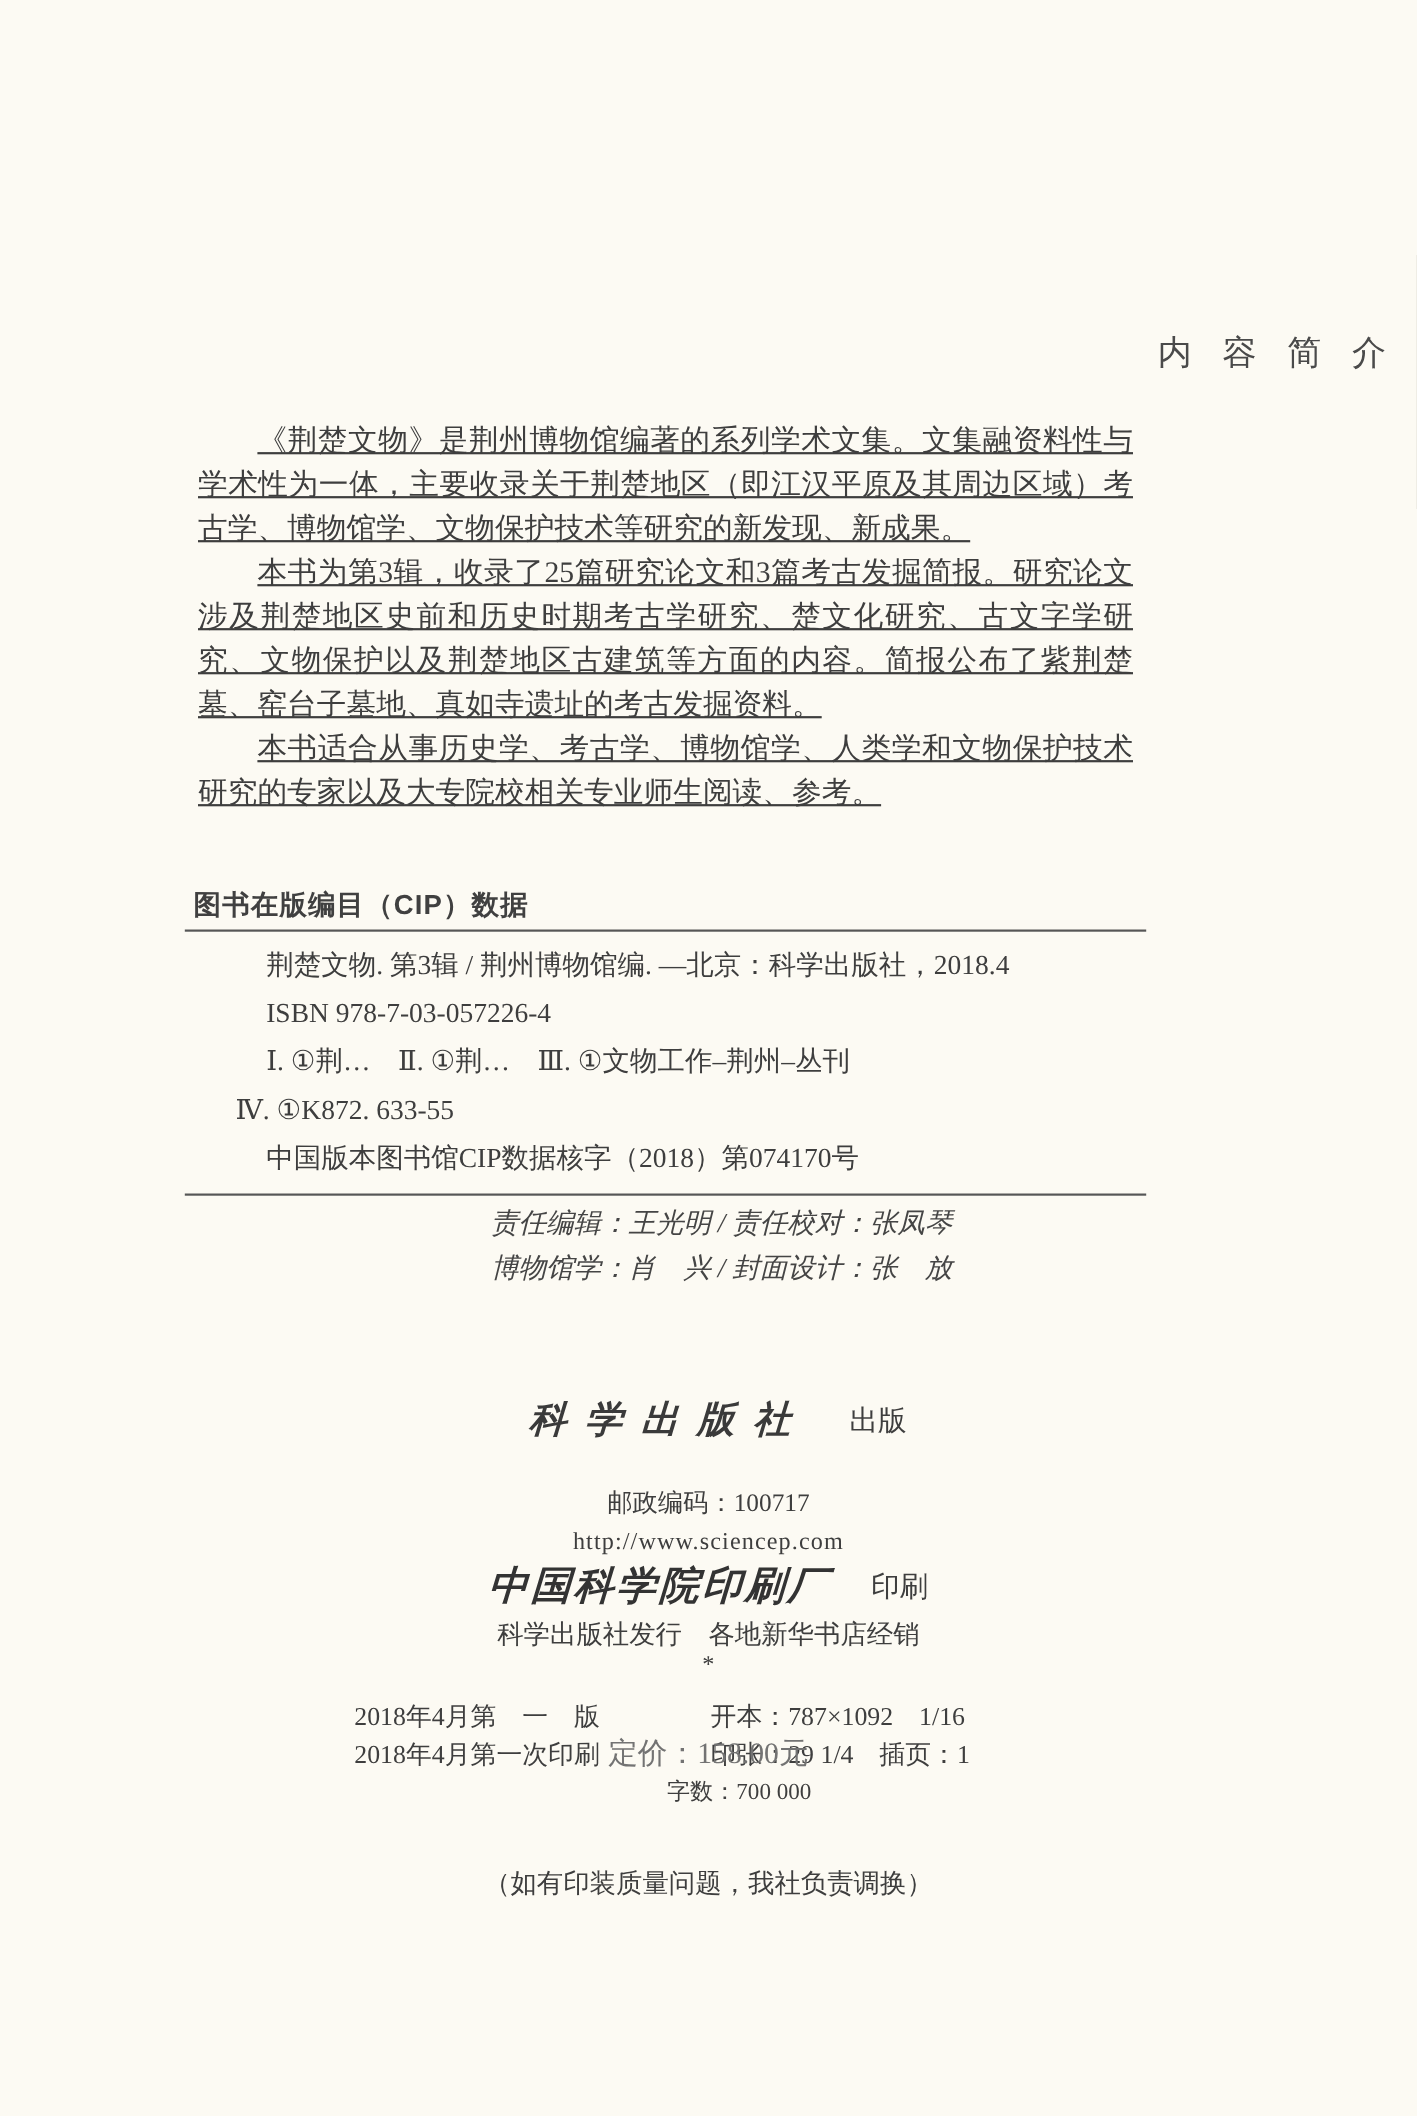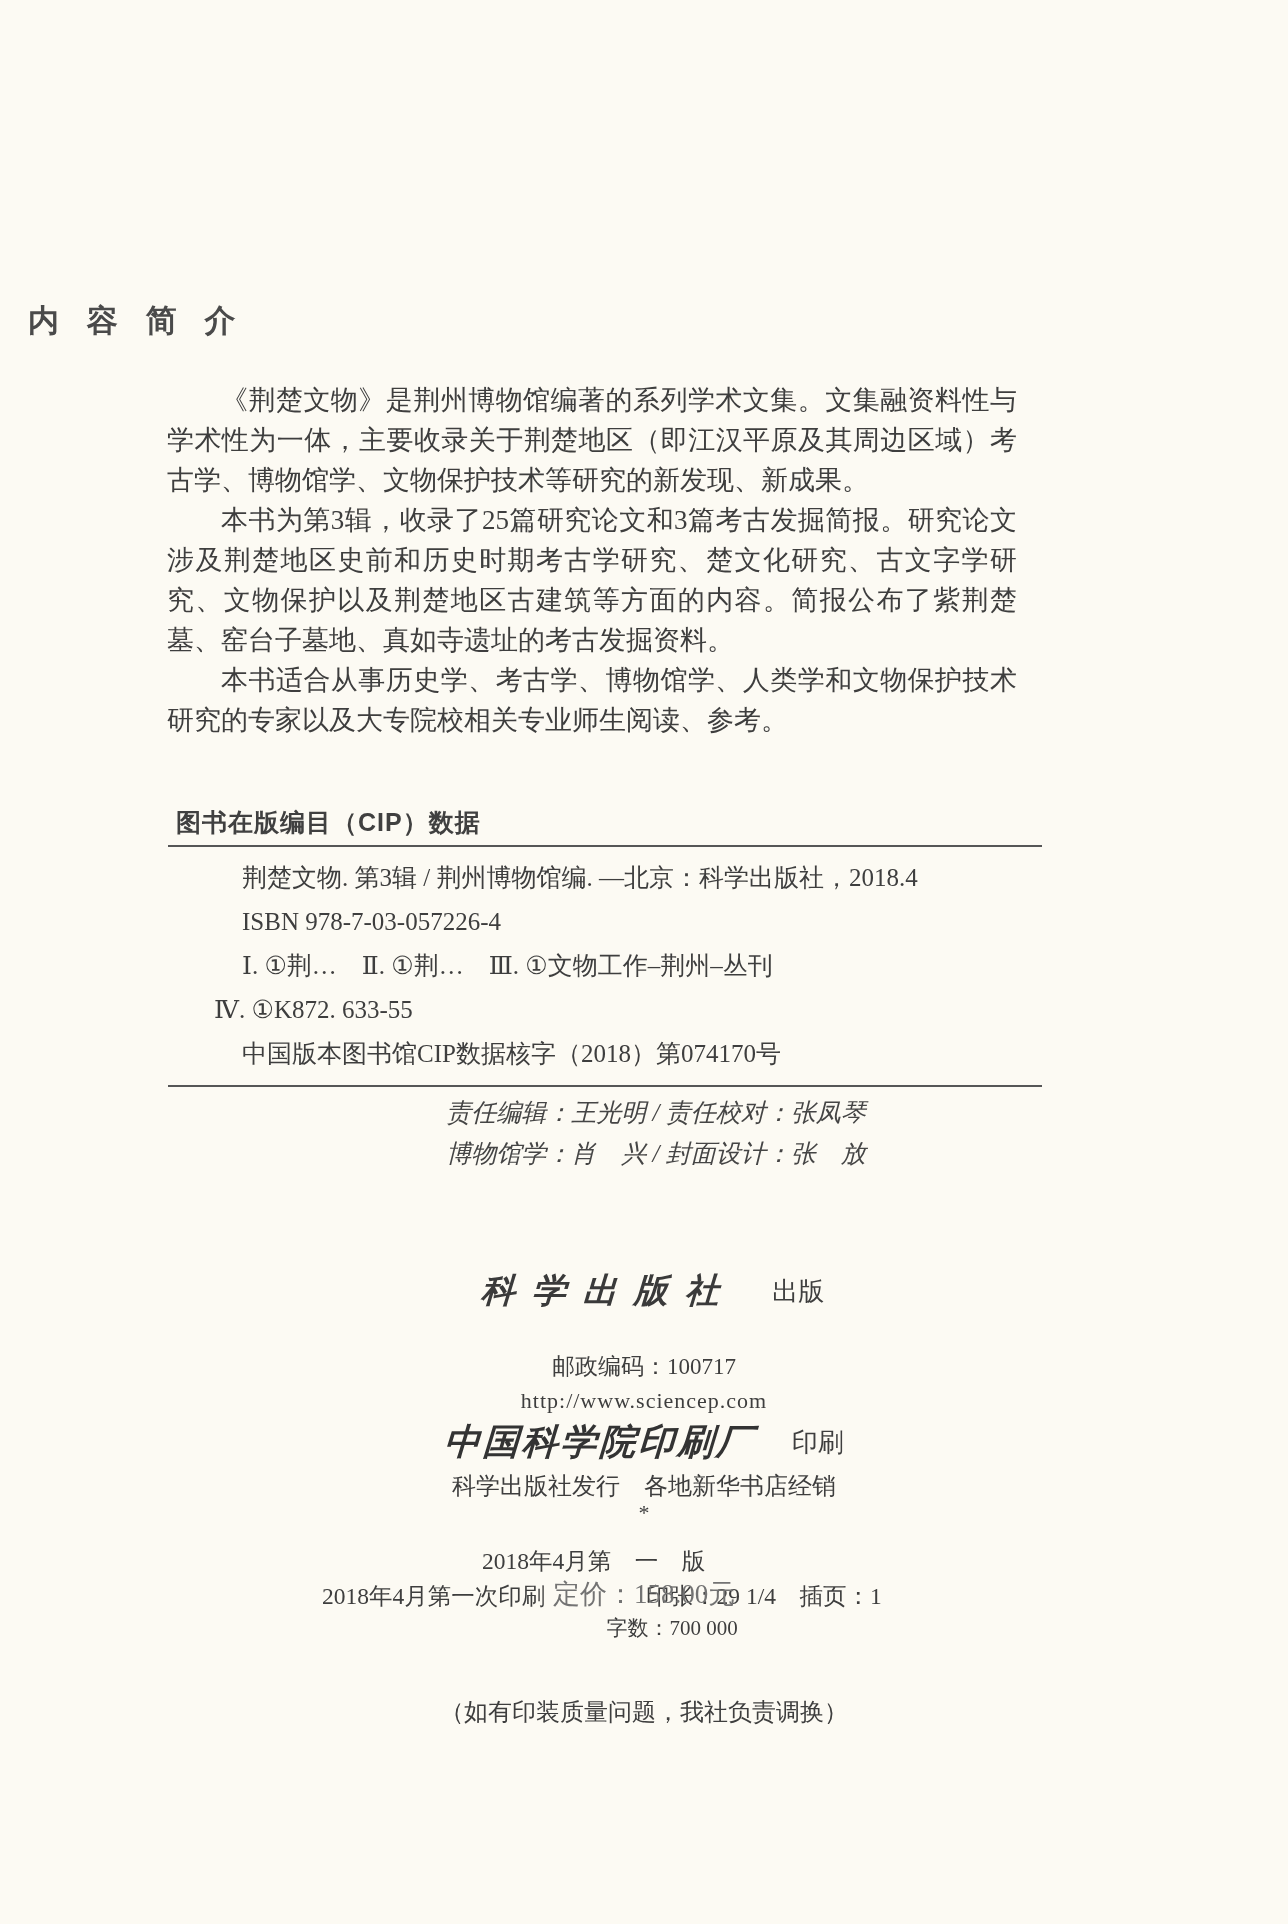--- a/index.html
+++ b/index.html
@@ -8,26 +8,26 @@
     width:1288px;height:1924px;
     margin:0 auto;
     background:#fcfaf3;
     font-family:"Liberation Serif","DejaVu Serif",serif;
     color:#3e3e3e;
     overflow:hidden;
   }
   
   .intro-title{
     position:absolute;top:300px;left:0;width:100%;
-    text-align:left;font-size:31px;font-weight:700;
+    text-align:right;font-size:31px;font-weight:400;
     letter-spacing:0.9em;text-indent:0.9em;color:#4a4a4a;
   }
   .intro-text{
-    position:absolute;top:380px;left:167px;width:850px;
-    font-size:27px;line-height:40px;text-align:justify;
+    position:absolute;top:380px;left:180px;width:850px;
+    font-size:27px;line-height:40px;text-align:justify;text-decoration:underline;
   }
   .intro-text p{margin:0;text-indent:2em;}
   
   .cip-header{
     position:absolute;top:806px;left:176px;
     font-family:"Liberation Sans","DejaVu Sans",sans-serif;
     font-size:25px;font-weight:600;color:#404040;letter-spacing:1px;
   }
   .rule{
     position:absolute;left:168px;width:874px;height:2px;
@@ -120,20 +120,21 @@
     <span class="role">印刷</span>
   </div>
 
   <div class="cline dist-line">科学出版社发行　各地新华书店经销</div>
   <div class="cline star-line">*</div>
 
   <div class="edition-rows">
     <div class="ed-row">
       <div class="ed-left">2018年4月第　一　版</div>
       <div class="ed-gap"></div>
+      <div class="ed-right">开本：787×1092　1/16</div>
     </div>
     <div class="ed-row">
       <div class="ed-left">2018年4月第一次印刷</div>
       <div class="ed-gap"></div>
       <div class="ed-right">印张：29 1/4　插页：1</div>
     </div>
   </div>
 
   <div class="cline words-line">字数：700 000</div>
   <div class="cline price-line">定价：158.00元</div>

